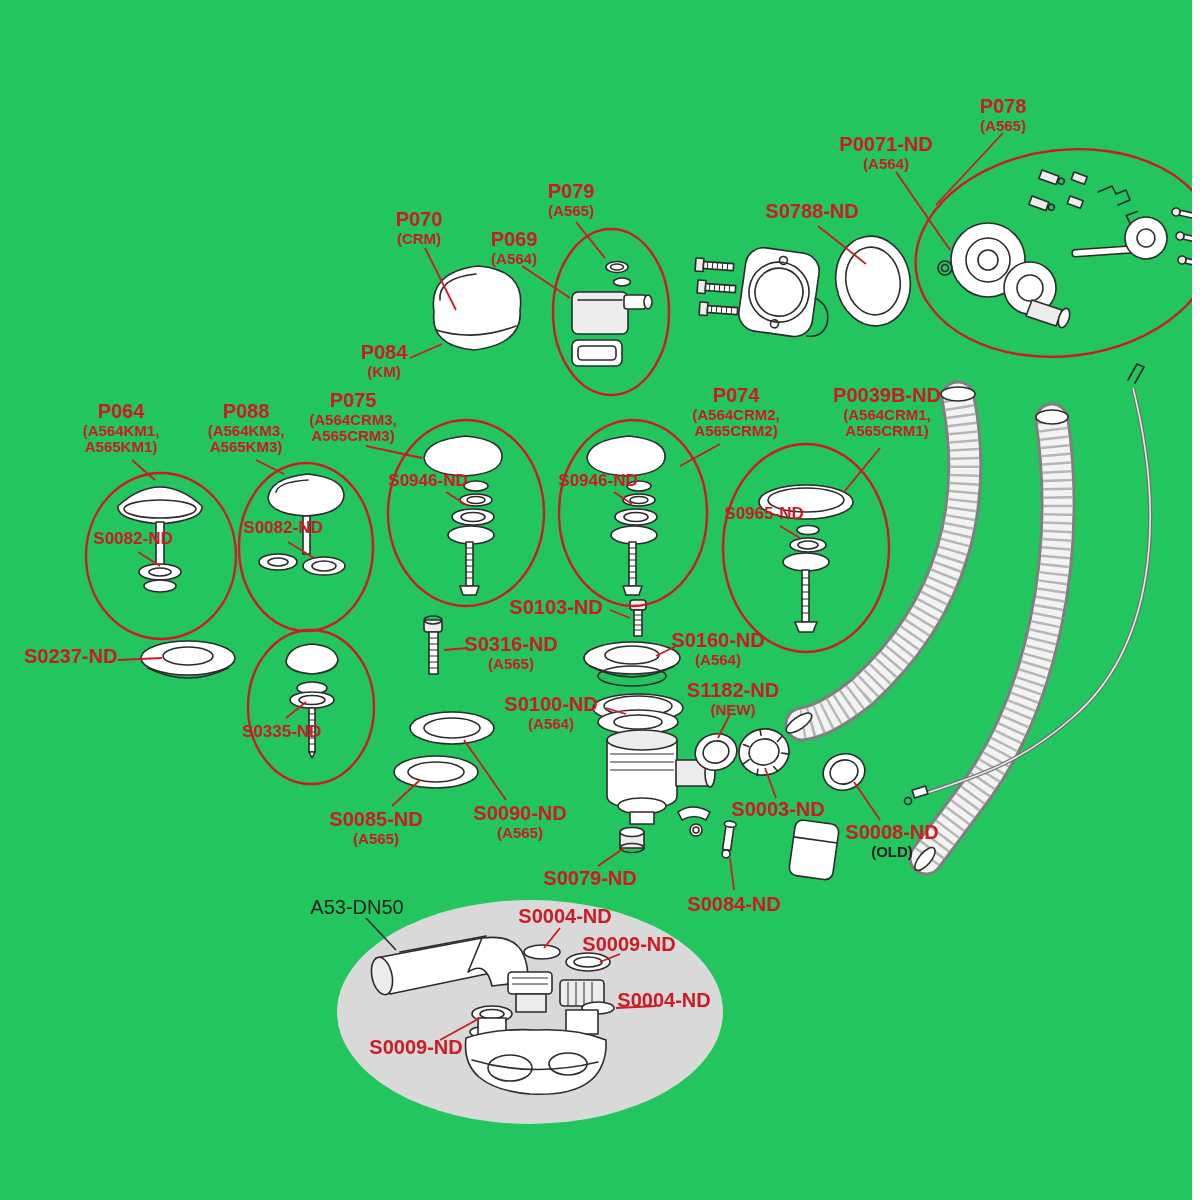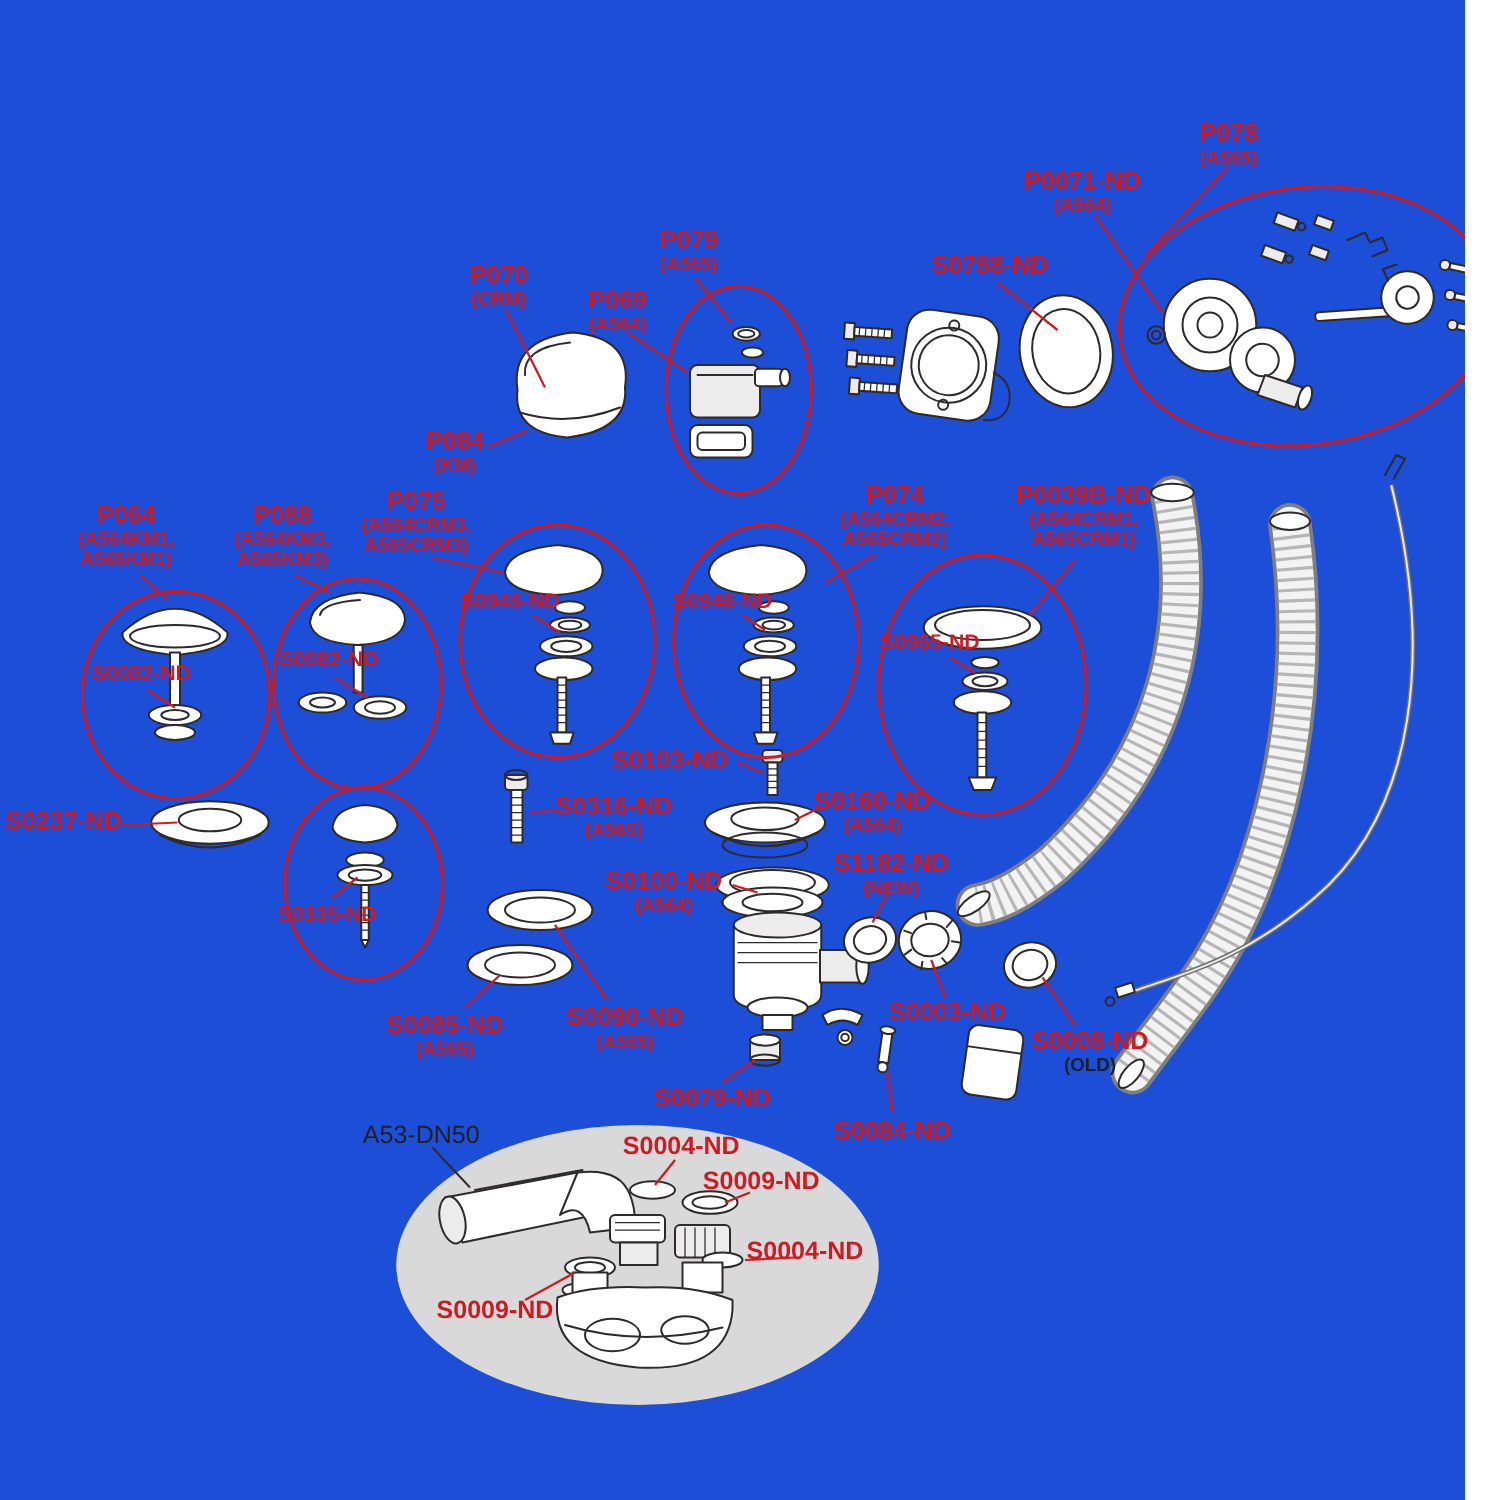--- a/index.html
+++ b/index.html
@@ -1,17 +1,17 @@
 <!DOCTYPE html>
 <html style="--red: #cc1b23;"><head>
 <meta charset="utf-8">
 <title>Diagram</title>
 <style>
   html,body{margin:0;padding:0;background:#ffffff;}
-  .stage{width:1172px;height:1200px;position:relative;background:#1d4ed8;overflow:hidden;}
+  .stage{width:1172px;height:1200px;position:relative;background:#22c55e;overflow:hidden;padding-left:20px;}
   svg{display:block;font-family:"Liberation Sans",sans-serif;}
   .ln{fill:none;stroke:#2e2a2b;stroke-width:1.6;stroke-linecap:round;stroke-linejoin:round;}
   .fw{fill:#ffffff;stroke:#2e2a2b;stroke-width:1.6;stroke-linejoin:round;}
   .fg{fill:#ececec;stroke:#2e2a2b;stroke-width:1.6;stroke-linejoin:round;}
   .thread{stroke:#2e2a2b;stroke-width:1;fill:none;}
   .red-ellipse{fill:none;stroke:var(--red,#cc1b23);stroke-width:2.4;}
   .leader line{stroke:var(--red,#cc1b23);stroke-width:1.8;}
   .leader-black{stroke:#2e2a2b;stroke-width:1.6;}
   .gray-bg{fill:#d9d9d9;}
   .hose-edge{stroke:#7f7f7f;stroke-width:35;fill:none;stroke-linecap:round;}

